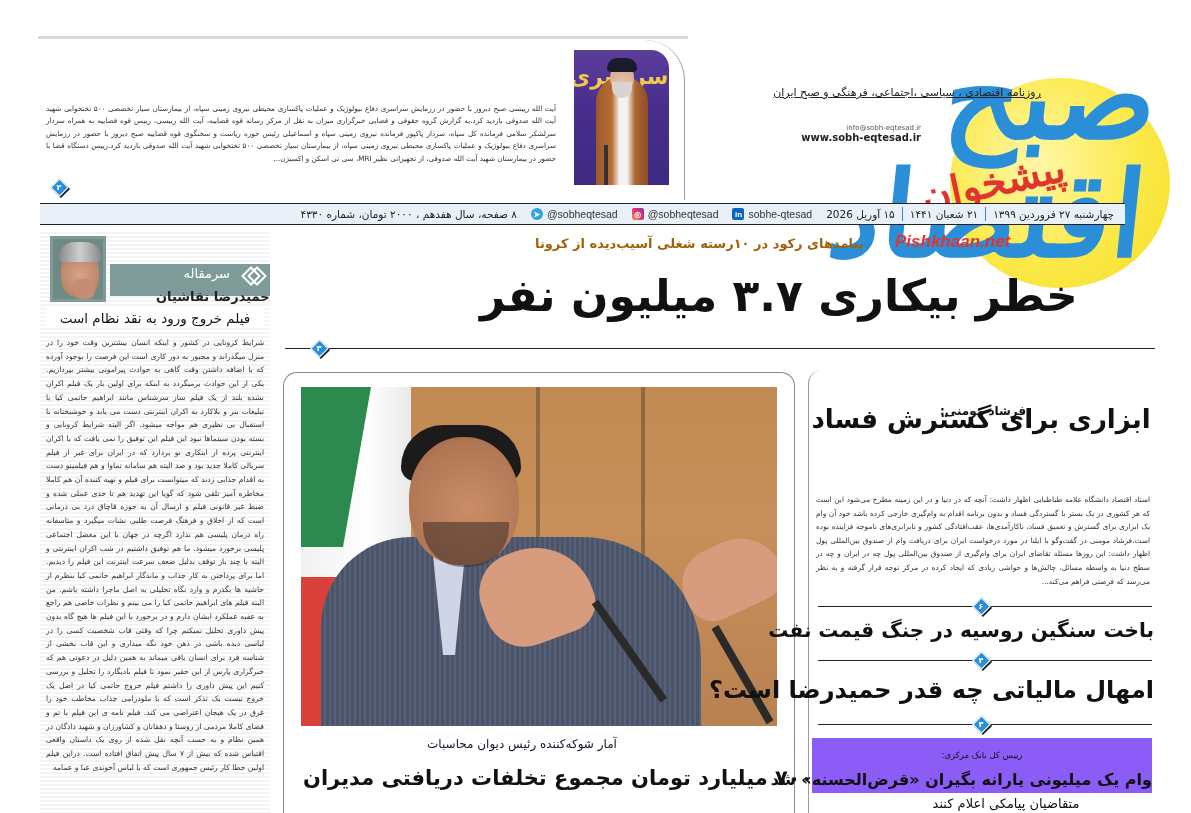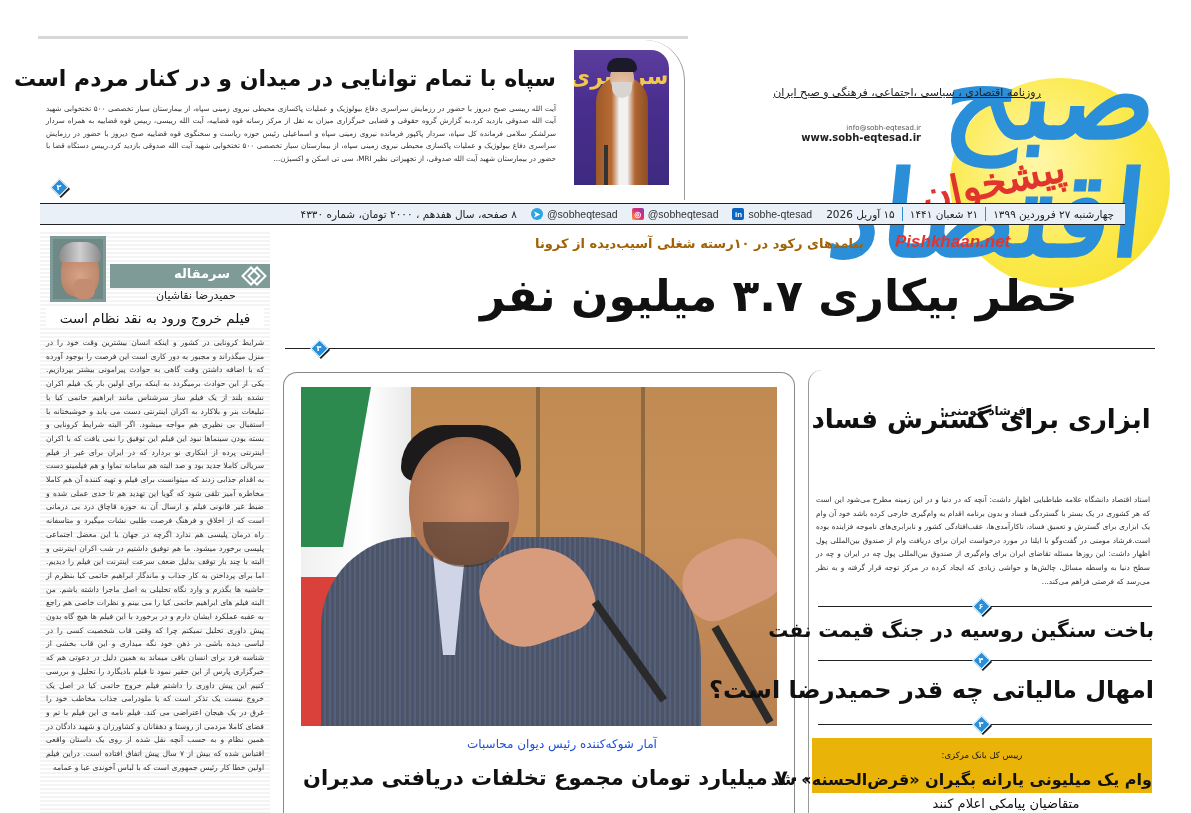--- a/index.html
+++ b/index.html
@@ -56,25 +56,25 @@
   .pageref .num { position: absolute; font-size: 8px; color: #fff; font-weight: bold; }
 
   
   .edit-col { left: 40px; top: 232px; width: 230px; height: 581px;
     background: repeating-linear-gradient(180deg,#f4f4f4 0px,#f4f4f4 2px,#ffffff 2px,#ffffff 4px); }
   .edit-photo { position: absolute; left: 10px; top: 4px; width: 56px; height: 66px; background: #6f8a86; border: 3px solid #7e9b97; }
   .edit-photo .face { position: absolute; left: 8px; top: 10px; width: 38px; height: 48px; border-radius: 45% 45% 40% 40%;
     background: radial-gradient(circle at 50% 55%, #d6a488 0%, #b98266 70%); }
   .edit-photo .hair { position: absolute; left: 6px; top: 3px; width: 42px; height: 20px; border-radius: 20px 20px 6px 6px; background: linear-gradient(90deg,#8a8a8a,#cfcfcf,#8a8a8a); }
   .edit-photo .hand { position: absolute; left: 20px; top: 40px; width: 22px; height: 20px; border-radius: 8px; background: #c48c70; }
-  .edit-band { position: absolute; left: 70px; top: 32px; width: 160px; height: 24px; background: #7e9b97; font-weight: bold; }
+  .edit-band { position: absolute; left: 70px; top: 32px; width: 160px; height: 32px; background: #7e9b97; }
   .edit-band .title { position: absolute; right: 40px; top: 2px; font-size: 13px; color: #fff; letter-spacing: 1px; }
   .edit-band .dia1 { position: absolute; right: 6px; top: 5px; width: 14px; height: 14px; border: 2px solid #fff; transform: rotate(45deg); }
   .edit-band .dia2 { position: absolute; right: 12px; top: 5px; width: 14px; height: 14px; border: 2px solid #fff; transform: rotate(45deg); }
-  .edit-author { position: absolute; left: 116px; top: 57px; font-size: 11px; color: #222; white-space: nowrap; }
+  .edit-author { position: absolute; left: 116px; top: 57px; font-size: 13px; color: #222; white-space: nowrap; font-weight: bold; }
   .edit-headline { position: absolute; left: 6px; right: 6px; top: 76px; font-size: 13.5px; color: #111; text-align: center; white-space: nowrap; background: #fff; padding: 2px 0; }
   .edit-body { position: absolute; left: 6px; right: 6px; top: 104px; font-size: 7.6px; line-height: 13.7px; color: #333; text-align: justify; }
 
   
   .lead-kicker { left: 535px; top: 236px; font-size: 13px; font-weight: bold; color: #a16207; white-space: nowrap; }
   .lead-headline { left: 480px; top: 270px; font-size: 44px; font-weight: bold; color: #111; white-space: nowrap; font-family: "DejaVu Sans", sans-serif; letter-spacing: -1px; }
   .lead-rule { left: 285px; top: 348px; width: 870px; height: 1px; background: #222; }
 
   .photo-box { left: 283px; top: 372px; width: 512px; height: 441px; border: 1px solid #888; border-radius: 14px 14px 0 0; border-bottom: none; }
   .photo { position: absolute; left: 17px; top: 14px; width: 476px; height: 339px; overflow: hidden;
@@ -89,31 +89,31 @@
     background: repeating-linear-gradient(90deg,#4c5467 0px,#4c5467 3px,#57607a 3px,#57607a 5px); }
   .photo .shirt { position: absolute; left: 118px; top: 148px; width: 60px; height: 120px; background: #cfd5e6; clip-path: polygon(20% 0,80% 0,60% 100%,40% 100%); }
   .photo .face { position: absolute; left: 108px; top: 50px; width: 110px; height: 128px; border-radius: 48% 48% 45% 45%;
     background: radial-gradient(circle at 55% 55%, #c98d6a 0%, #b07552 70%, #8f5c40 100%); }
   .photo .hair { position: absolute; left: 100px; top: 38px; width: 120px; height: 56px; border-radius: 60px 60px 20px 20px; background: #1c1a1a; }
   .photo .beard { position: absolute; left: 122px; top: 135px; width: 86px; height: 45px; border-radius: 0 0 40px 40px; background: rgba(60,45,40,0.55); }
   .photo .hand-l { position: absolute; left: 180px; top: 160px; width: 110px; height: 95px; border-radius: 40px 60px 30px 40px; background: #d69c7d; transform: rotate(-20deg); }
   .photo .hand-r { position: absolute; left: 380px; top: 155px; width: 100px; height: 70px; border-radius: 40px 50px 30px 30px; background: #d69c7d; transform: rotate(-25deg); }
   .photo .mic1 { position: absolute; left: 290px; top: 215px; width: 8px; height: 120px; background: #2a2a2a; transform: rotate(-35deg); transform-origin: top; }
   .photo .mic2 { position: absolute; left: 410px; top: 240px; width: 8px; height: 110px; background: #2a2a2a; transform: rotate(-30deg); transform-origin: top; }
-  .photo-caption-kicker { left: 427px; top: 737px; font-size: 12px; color: #1d4ed8; white-space: nowrap; margin-left: 40px; }
+  .photo-caption-kicker { left: 427px; top: 737px; font-size: 12px; color: #0f172a; white-space: nowrap; }
   .photo-headline { left: 303px; top: 766px; font-size: 21px; font-weight: bold; color: #111; white-space: nowrap; }
 
   
   .right-col { left: 808px; top: 370px; width: 346px; height: 443px; border-left: 1px solid #999; border-top-left-radius: 14px; }
   .r-kicker { left: 940px; top: 372px; font-size: 12px; font-weight: bold; color: #111; white-space: nowrap; margin-top: 32px; }
   .r-headline { left: 808px; top: 400px; width: 346px; font-size: 26px; font-weight: bold; color: #111; text-align: center; line-height: 38px; }
   .r-body { left: 816px; top: 493px; width: 334px; font-size: 7.4px; line-height: 13.6px; color: #333; text-align: justify; }
   .r-rule { height: 1px; background: #222; }
   .r-h2 { left: 808px; width: 346px; text-align: center; font-weight: bold; color: #111; white-space: nowrap; }
-  .r-box { left: 812px; top: 738px; width: 340px; height: 55px; background: #eab308; padding-left: 43px; }
+  .r-box { left: 812px; top: 738px; width: 340px; height: 55px; background: #8b5cf6; padding-left: 43px; }
   .r-box-kicker { position: absolute; left: 0; right: 0; top: 12px; font-size: 8.5px; text-align: center; color: #111; }
   .r-box-headline { position: absolute; left: 0; right: 0; top: 32px; font-size: 16px; font-weight: bold; text-align: center; color: #111; white-space: nowrap; }
   .r-box-sub { position: absolute; left: 0; right: 0; top: 58px; font-size: 13px; text-align: center; color: #111; white-space: nowrap; margin-left: 48px; }
 </style>
 </head>
 <body>
 
 <div class="abs top-rule"></div>
 <div class="abs top-rule2"></div>
 
@@ -151,21 +151,20 @@
 
 <div class="abs topstory">
   <div class="topstory-photo">
     <div class="slogan">رزمایش سراسری</div>
     <div class="figure"></div>
     <div class="head"></div>
     <div class="turban"></div>
     <div class="beard"></div>
     <div class="mic"></div>
   </div>
-  <div class="headline-top">سپاه با تمام توانایی در میدان و در کنار مردم است</div>
   <div class="body-top">آیت الله رییسی صبح دیروز با حضور در رزمایش سراسری دفاع بیولوژیک و عملیات پاکسازی محیطی نیروی زمینی سپاه، از بیمارستان سیار تخصصی ۵۰۰ تختخوابی شهید آیت الله صدوقی بازدید کرد.به گزارش گروه حقوقی و قضایی خبرگزاری میزان به نقل از مرکز رسانه قوه قضاییه، آیت الله رییسی، رییس قوه قضاییه به همراه سردار سرلشکر سلامی فرمانده کل سپاه، سردار پاکپور فرمانده نیروی زمینی سپاه و اسماعیلی رئیس حوزه ریاست و سخنگوی قوه قضاییه صبح دیروز با حضور در رزمایش سراسری دفاع بیولوژیک و عملیات پاکسازی محیطی نیروی زمینی سپاه، از بیمارستان سیار تخصصی ۵۰۰ تختخوابی شهید آیت الله صدوقی بازدید کرد.رییس دستگاه قضا با حضور در بیمارستان شهید آیت الله صدوقی، از تجهیزاتی نظیر MRI، سی تی اسکن و اکسیژن...</div>
   <div class="pageref" style="left:10px; top:138px;">
     <div class="dia"></div>
     <span class="num">۲</span>
   </div>
 </div>
 
 <div class="abs edit-col">
   <div class="edit-photo">
     <div class="face"></div>

